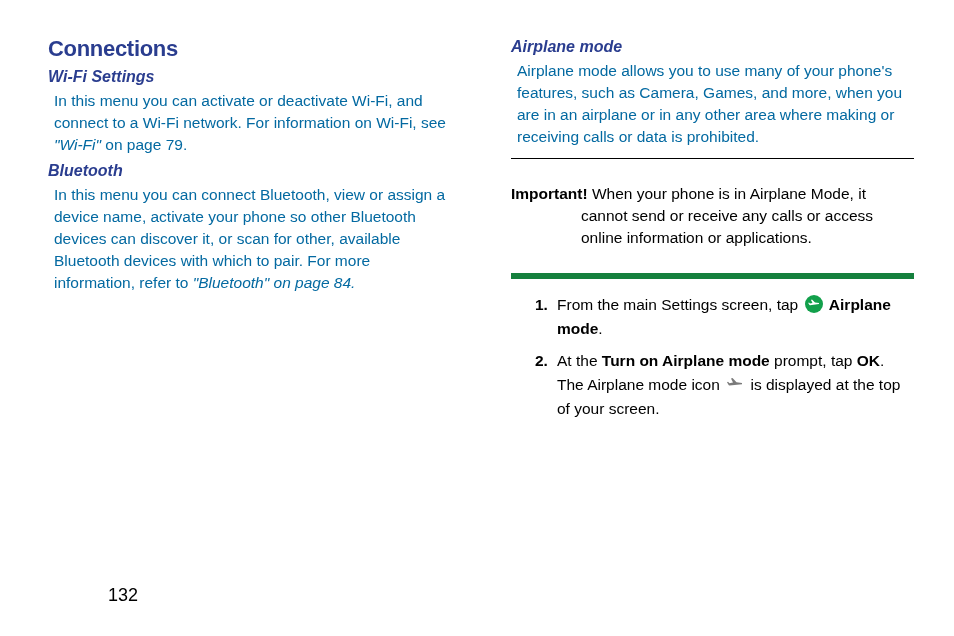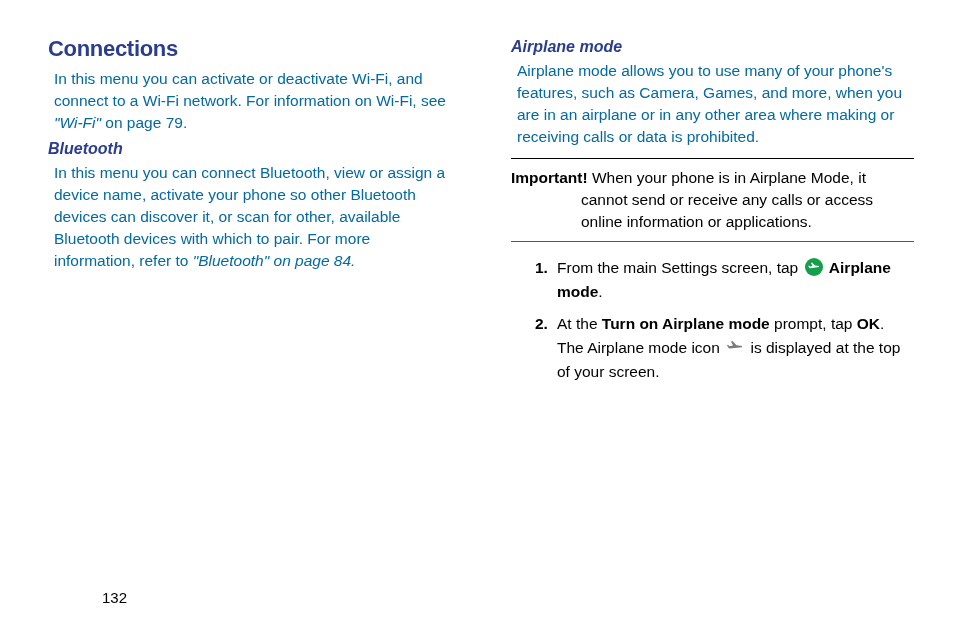--- a/index.html
+++ b/index.html
@@ -42,22 +42,22 @@
       margin-bottom: 6px;
       padding-left: 6px;
       font-weight: 400;
       font-stretch: condensed;
       font-family: "Arial Narrow", Arial, sans-serif;
     }
     .italic { font-style: italic; }
     .bold { font-weight: bold; }
     .important-box {
       border-top: 1px solid #000;
-      border-bottom: 1px solid #15803d;
-      padding: 8px 0;
+      border-bottom: 6px solid #15803d;
+      padding: 24px 0;
       margin: 10px 0 14px 0;
       font-size: 15.5px;
       line-height: 1.42;
       font-family: "Arial Narrow", Arial, sans-serif;
     }
     .important-box .label {
       font-weight: bold;
     }
     .important-content {
       display: block;
@@ -99,35 +99,36 @@
     .airplane-icon-gray {
       display: inline-block;
       width: 18px;
       height: 18px;
       vertical-align: -3px;
       margin: 0 2px;
     }
     .page-number {
       position: absolute;
       bottom: 30px;
-      left: 102px;
-      font-size: 15px;
+      left: 108px;
+      font-size: 18px;
       font-family: "Arial Narrow", Arial, sans-serif;
     }
     .step-sub {
       display: block;
     }
   </style>
 </head>
 <body>
 
 <div class="page">
   <div class="column">
     <h1 class="section-title">Connections</h1>
 
+    <h2 class="subsection-title">Wi-Fi Settings</h2>
     <p class="body-text">
       <span>In this menu you can activate or deactivate Wi-Fi, and connect to a Wi-Fi network. For information on Wi-Fi, see </span><span class="italic">"Wi-Fi"</span><span> on page 79.</span>
     </p>
 
     <h2 class="subsection-title">Bluetooth</h2>
     <p class="body-text">
       <span>In this menu you can connect Bluetooth, view or assign a device name, activate your phone so other Bluetooth devices can discover it, or scan for other, available Bluetooth devices with which to pair. For more information, refer to </span><span class="italic">"Bluetooth" on page 84.</span>
     </p>
   </div>
 

